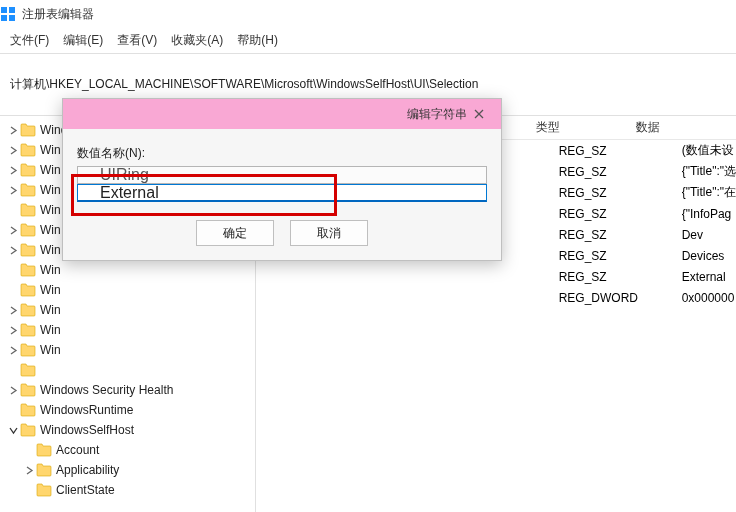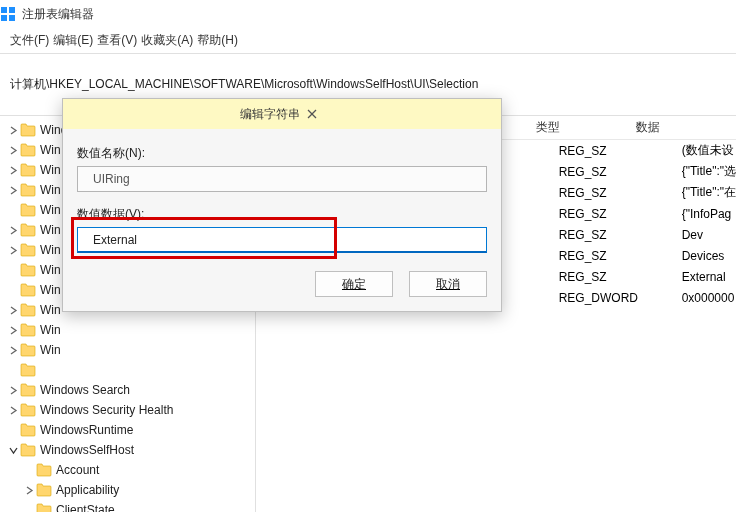--- a/index.html
+++ b/index.html
@@ -2,21 +2,21 @@
 <html><head>
 <meta charset="utf-8">
 <style>
 * { box-sizing: border-box; margin: 0; padding: 0; font-family: "Segoe UI", "Microsoft YaHei", sans-serif; font-size: 12px; }
 body { background: #fff; width: 736px; height: 512px; overflow: hidden; position: relative; }
 
 .titlebar { display: flex; align-items: center; height: 28px; padding: 0 0; color: #333; }
 .app-icon { width: 16px; height: 16px; margin-right: 6px; display: inline-flex; }
 .app-icon svg { width: 16px; height: 16px; }
 
-.menubar { display: flex; gap: 4px; padding: 4px 10px; color: #333; }
+.menubar { display: flex; gap: 14px; padding: 4px 10px; color: #333; }
 .menubar span { cursor: default; }
 
 .addrbar { border-top: 1px solid #e0e0e0; border-bottom: 1px solid #e0e0e0; padding: 22px 10px; color: #222; }
 
 .main { display: flex; height: calc(512px - 28px - 26px - 30px); }
 .tree { width: 290px; border-right: 1px solid #e0e0e0; overflow: hidden; padding-top: 4px; }
 .tree-row { display: flex; align-items: center; height: 20px; padding-left: 6px; color: #222; white-space: nowrap; }
 .chev { width: 14px; display: inline-flex; justify-content: center; color: #666; }
 .chev svg { width: 9px; height: 9px; }
 .folder { width: 16px; height: 14px; margin: 0 4px 0 0; display: inline-flex; }
@@ -28,30 +28,30 @@
 .list-header { display: flex; border-bottom: 1px solid #e8e8e8; height: 24px; align-items: center; color: #333; }
 .col-name { width: 280px; padding-left: 10px; font-family: Liberation Serif, serif; }
 .col-type { width: 100px; }
 .col-data { flex: 1; }
 .list-body .row { display: flex; height: 21px; align-items: center; gap: 23px; }
 .list-body .row .c1 { width: 280px; padding-left: 10px; }
 .list-body .row .c2 { width: 100px; }
 .list-body .row .c3 { flex: 1; white-space: nowrap; overflow: hidden; }
 
 .dialog { position: absolute; left: 62px; top: 98px; width: 440px; background: #f6f6f6; border: 1px solid #bfbfbf; box-shadow: 0 4px 16px rgba(0,0,0,0.25); }
-.dlg-title { display: flex; align-items: center; justify-content: center; height: 30px; padding: 0 10px; color: #333; background: #fef9c3; }
+.dlg-title { display: flex; align-items: center; justify-content: flex-end; height: 30px; padding: 0 10px; color: #333; background: #f9a8d4; }
 .dlg-close { width: 24px; height: 24px; display: flex; align-items: center; justify-content: center; color: #555; }
 .dlg-close svg { width: 10px; height: 10px; }
 .dlg-body { padding: 10px 14px 14px 14px; }
 .dlg-label { color: #222; margin: 6px 0 4px 0; }
-.dlg-input { width: 100%; height: 26px; border: 1px solid #b5b5b5; background: #fff; padding: 0 15px; color: #222; font-size: 12px; }
+.dlg-input { width: 100%; height: 18px; border: 1px solid #b5b5b5; background: #fff; padding: 0 22px; color: #222; font-size: 16px; }
 .dlg-input.readonly { background: #fbfbfb; color: #555; }
 .dlg-input.focused { border: 1px solid #0078d4; border-bottom: 2px solid #0067c0; }
 .highlight-box { position: absolute; border: 3px solid #d40000; pointer-events: none; }
-.dlg-buttons { display: flex; justify-content: flex-end; gap: 16px; margin-top: 18px; text-decoration: underline; }
+.dlg-buttons { display: flex; justify-content: center; gap: 16px; margin-top: 18px; }
 .dlg-btn { width: 78px; height: 26px; background: #fdfdfd; border: 1px solid #bfbfbf; color: #222; display: flex; align-items: center; justify-content: center; }
 </style>
 </head>
 <body>
 
 <div class="titlebar">
   <span class="app-icon">
     <svg viewBox="0 0 16 16">
         <rect x="1" y="1" width="6" height="6" fill="#1e90ff"></rect>
         <rect x="9" y="1" width="6" height="6" fill="#1e90ff"></rect>
@@ -218,33 +218,20 @@
         </span>
         <span>Win</span>
       </div>
       <div class="tree-row indent1">
         <span class="chev"></span>
         <span class="folder">
           <svg viewBox="0 0 16 14">
             <path d="M1 3 L1 12 Q1 13 2 13 L14 13 Q15 13 15 12 L15 4 Q15 3 14 3 L7 3 L6 1 L2 1 Q1 1 1 2 Z" fill="#ffd66e" stroke="#d9a400" stroke-width="0.6"></path>
           </svg>
         </span>
-      </div>
-      <div class="tree-row indent1">
-        <span class="chev">
-          <svg viewBox="0 0 9 9">
-            <path d="M2 1 L7 4.5 L2 8" fill="none" stroke="#666" stroke-width="1.3"></path>
-          </svg>
-        </span>
-        <span class="folder">
-          <svg viewBox="0 0 16 14">
-            <path d="M1 3 L1 12 Q1 13 2 13 L14 13 Q15 13 15 12 L15 4 Q15 3 14 3 L7 3 L6 1 L2 1 Q1 1 1 2 Z" fill="#ffd66e" stroke="#d9a400" stroke-width="0.6"></path>
-          </svg>
-        </span>
-        <span>Windows Search</span>
       </div>
       <div class="tree-row indent1">
         <span class="chev">
           <svg viewBox="0 0 9 9">
             <path d="M2 1 L7 4.5 L2 8" fill="none" stroke="#666" stroke-width="1.3"></path>
           </svg>
         </span>
         <span class="folder">
           <svg viewBox="0 0 16 14">
             <path d="M1 3 L1 12 Q1 13 2 13 L14 13 Q15 13 15 12 L15 4 Q15 3 14 3 L7 3 L6 1 L2 1 Q1 1 1 2 Z" fill="#ffd66e" stroke="#d9a400" stroke-width="0.6"></path>
@@ -363,21 +350,20 @@
     <span class="dlg-close">
       <svg viewBox="0 0 10 10">
           <line x1="1" y1="1" x2="9" y2="9" stroke="#555" stroke-width="1.2"></line>
           <line x1="9" y1="1" x2="1" y2="9" stroke="#555" stroke-width="1.2"></line>
         </svg>
     </span>
   </div>
   <div class="dlg-body">
     <div class="dlg-label">数值名称(N):</div>
     <input class="dlg-input readonly" readonly="" value="UIRing" style="">
-    <div class="dlg-label" style="margin-top:14px">数值数据(V):</div>
     <div style="position:relative;">
       <input class="dlg-input focused" value="External" style="">
       <div class="highlight-box" style="left:-6px; top:-10px; width:266px; height:42px;"></div>
     </div>
     <div class="dlg-buttons">
       <div class="dlg-btn">确定</div>
       <div class="dlg-btn">取消</div>
     </div>
   </div>
 </div>

